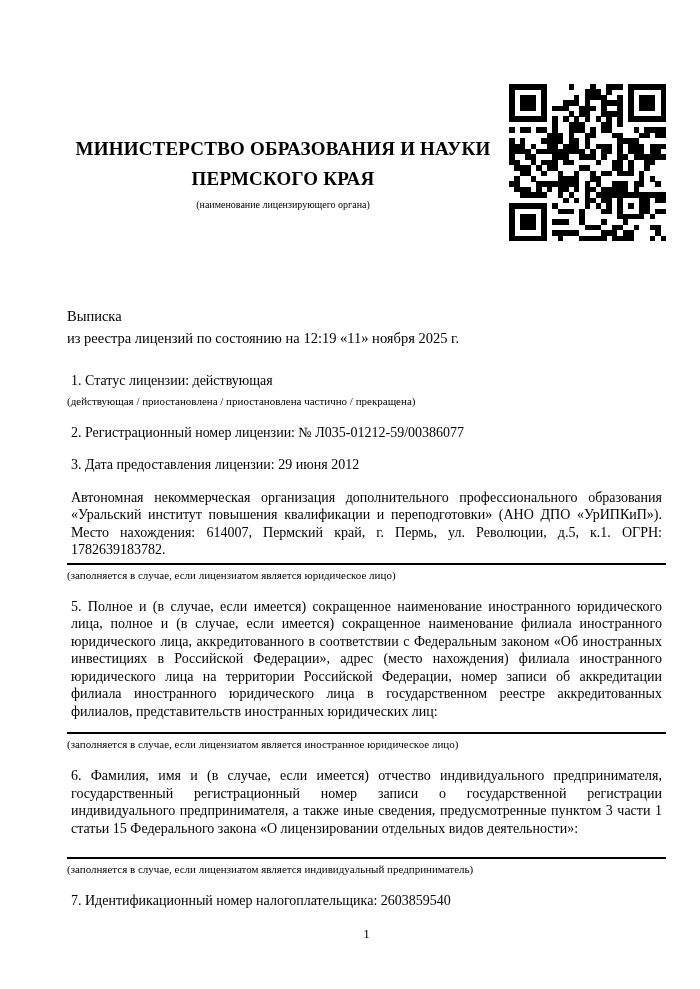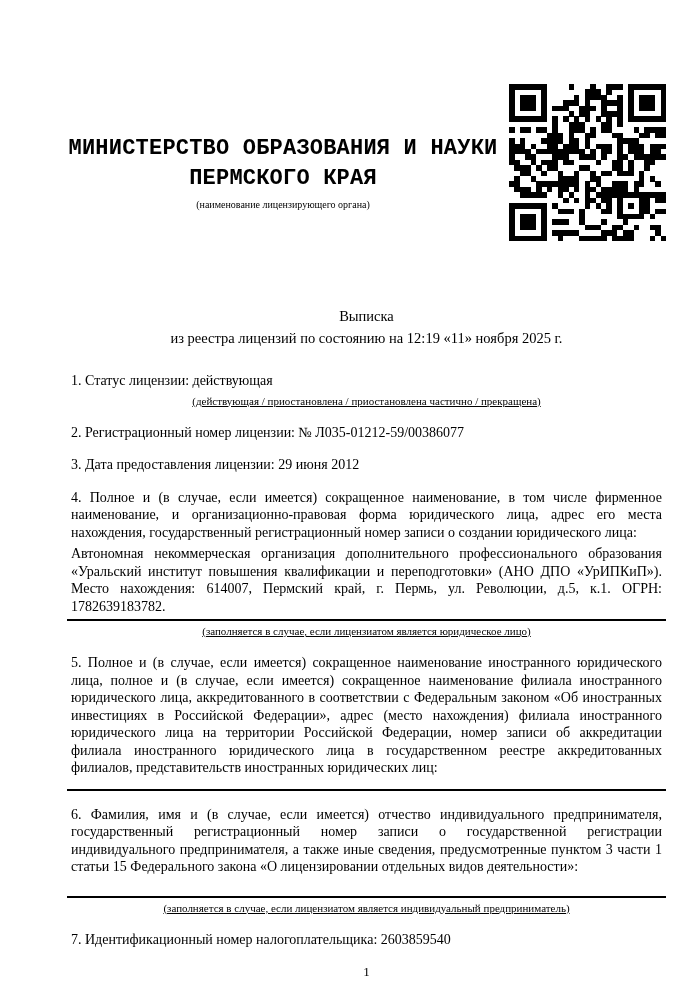--- a/index.html
+++ b/index.html
@@ -4,30 +4,30 @@
 <style>
   html,body{margin:0;padding:0;}
   body{
     width:700px;height:989px;background:#ffffff;color:#000000;
     font-family:"Liberation Serif","DejaVu Serif",serif;font-size:14px;
     overflow:hidden;
   }
   .page{box-sizing:border-box;width:700px;height:989px;padding:84px 34px 0 67px;background:#ffffff;}
   .hdr{display:flex;align-items:flex-start;}
   .hdr-left{flex:1;padding-top:50px;text-align:center;padding-right:10px;}
-  .ministry{font-size:22px;font-weight:bold;line-height:30px;letter-spacing:.2px;font-family:Liberation Mono, monospace;}
+  .ministry{font-size:19px;font-weight:bold;line-height:30px;letter-spacing:.2px;}
   .hdr-caption{font-size:10px;margin-top:5px;}
   .hdr-right{width:157px;height:157px;flex:0 0 157px;}
   .hdr-right svg{display:block;width:157px;height:157px;}
-  .doc-title{text-align:center;margin-top:64px;font-size:14.5px;line-height:22px;}
+  .doc-title{margin-top:64px;font-size:14.5px;line-height:22px;}
   .items{margin-top:23px;}
   .item{margin-bottom:15px;line-height:17.5px;}
   .item p{margin:4px;}
   .just{text-align:justify;}
-  .small-caption{font-size:11px;line-height:15px;text-align:center;margin-top:3px;text-decoration:underline;}
+  .small-caption{font-size:11px;line-height:15px;text-align:left;margin-top:3px;}
   .rule{border-top:2px solid #000;height:0;}
   .rule-tight{margin-top:2px;}
   .rule-gap1{margin-top:12px;}
   .rule-gap2{margin-top:20px;}
   .page-number{text-align:center;margin-top:16px;font-size:13px;}
 </style>
 </head>
 <body>
 
 <div class="page">
@@ -491,29 +491,29 @@
 
     <section class="item">
       <p>2. Регистрационный номер лицензии: № Л035-01212-59/00386077</p>
     </section>
 
     <section class="item">
       <p>3. Дата предоставления лицензии: 29 июня 2012</p>
     </section>
 
     <section class="item">
-      <p class="just">4. Полное и (в случае, если имеется) сокращенное наименование, в том числе фирменное наименование, и организационно-правовая форма юридического лица, адрес его места нахождения, государственный регистрационный номер записи о создании юридического лица:</p>
       <p class="just">Автономная некоммерческая организация дополнительного профессионального образования «Уральский институт повышения квалификации и переподготовки» (АНО ДПО «УрИПКиП»). Место нахождения: 614007, Пермский край, г. Пермь, ул. Революции, д.5, к.1. ОГРН: 1782639183782.</p>
       <div class="rule rule-tight"></div>
       <div class="small-caption">(заполняется в случае, если лицензиатом является юридическое лицо)</div>
     </section>
 
     <section class="item">
       <p class="just">5. Полное и (в случае, если имеется) сокращенное наименование иностранного юридического лица, полное и (в случае, если имеется) сокращенное наименование филиала иностранного юридического лица, аккредитованного в соответствии с Федеральным законом «Об иностранных инвестициях в Российской Федерации», адрес (место нахождения) филиала иностранного юридического лица на территории Российской Федерации, номер записи об аккредитации филиала иностранного юридического лица в государственном реестре аккредитованных филиалов, представительств иностранных юридических лиц:</p>
       <div class="rule rule-gap1"></div>
+      <div class="small-caption">(заполняется в случае, если лицензиатом является иностранное юридическое лицо)</div>
     </section>
 
     <section class="item">
       <p class="just">6. Фамилия, имя и (в случае, если имеется) отчество индивидуального предпринимателя, государственный регистрационный номер записи о государственной регистрации индивидуального предпринимателя, а также иные сведения, предусмотренные пунктом 3 части 1 статьи 15 Федерального закона «О лицензировании отдельных видов деятельности»:</p>
       <div class="rule rule-gap2"></div>
       <div class="small-caption">(заполняется в случае, если лицензиатом является индивидуальный предприниматель)</div>
     </section>
 
     <section class="item">
       <p>7. Идентификационный номер налогоплательщика: 2603859540</p>

